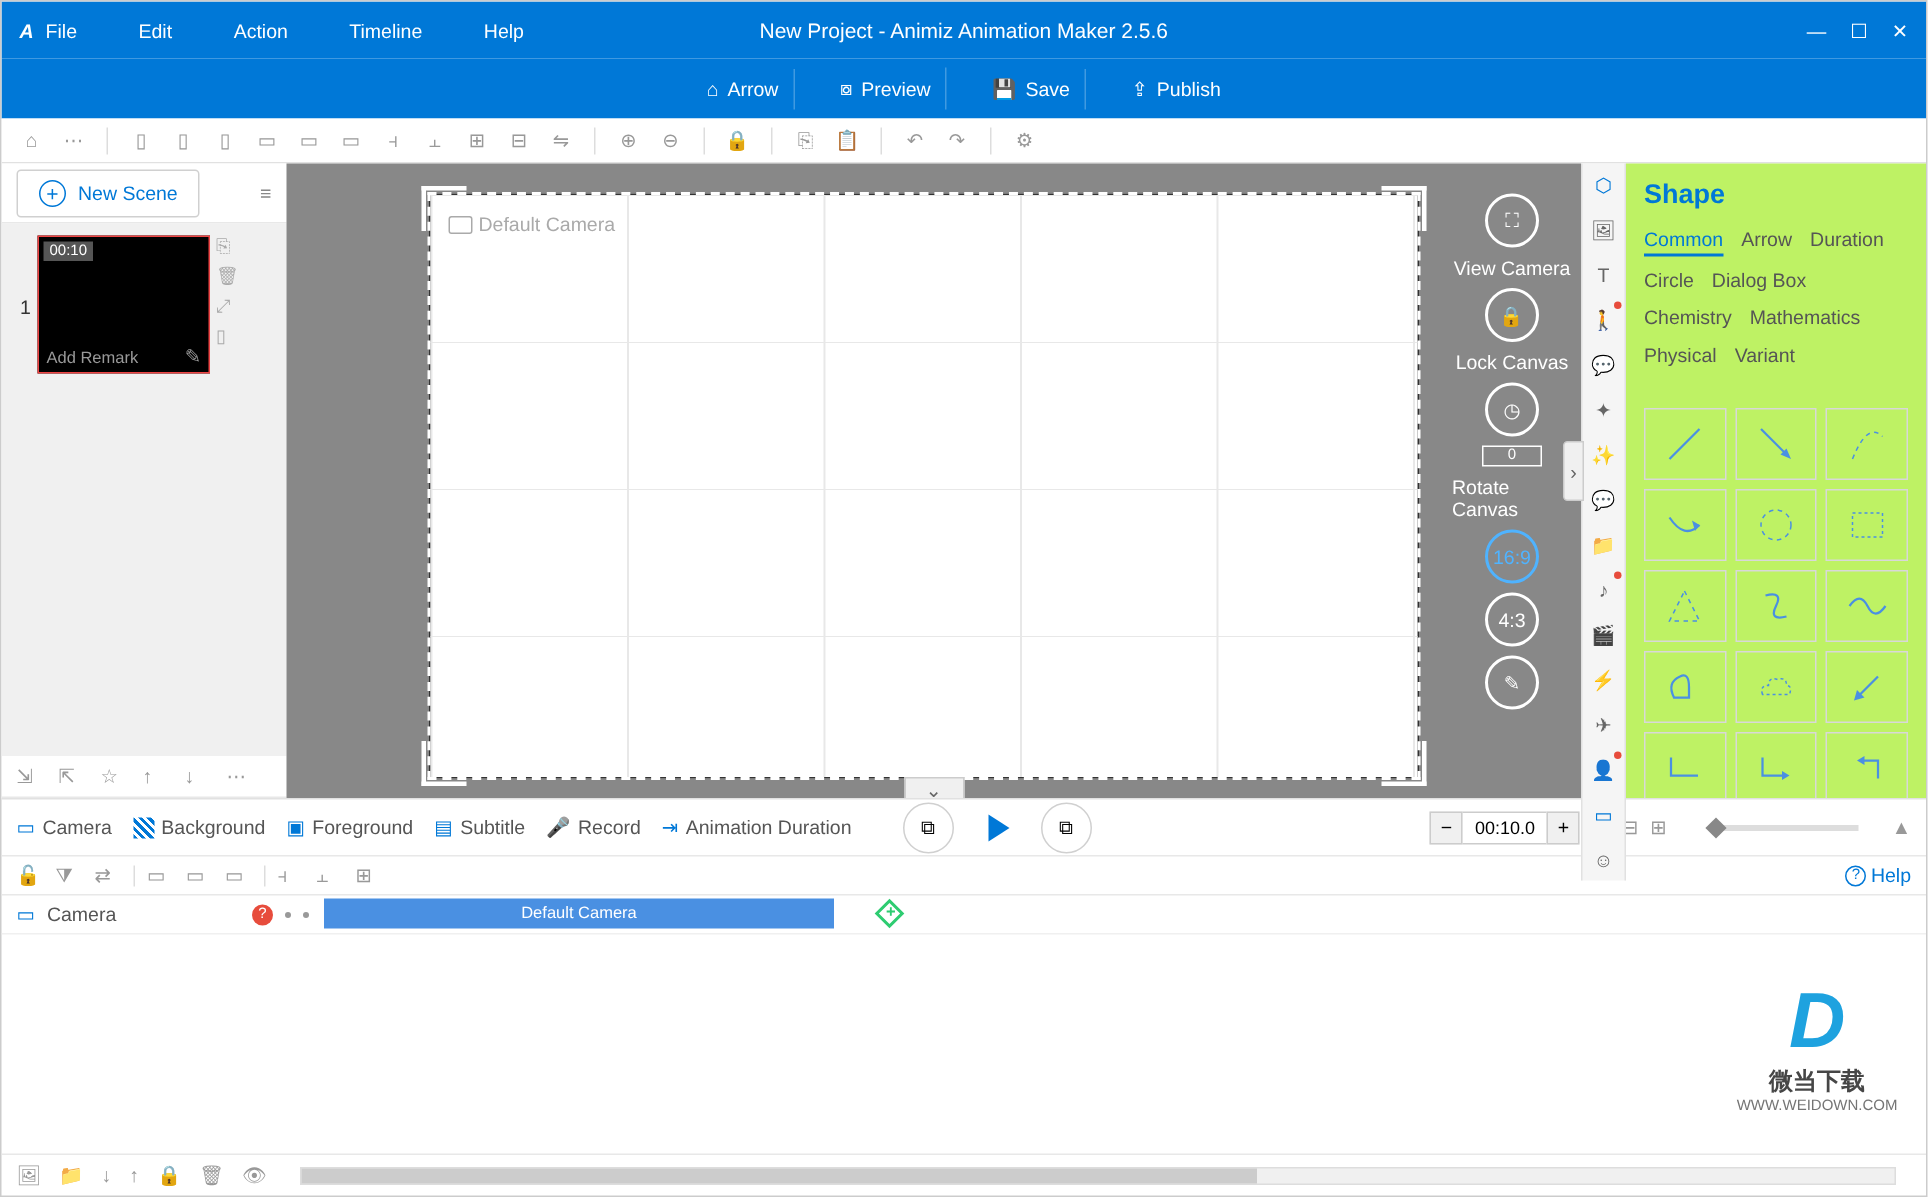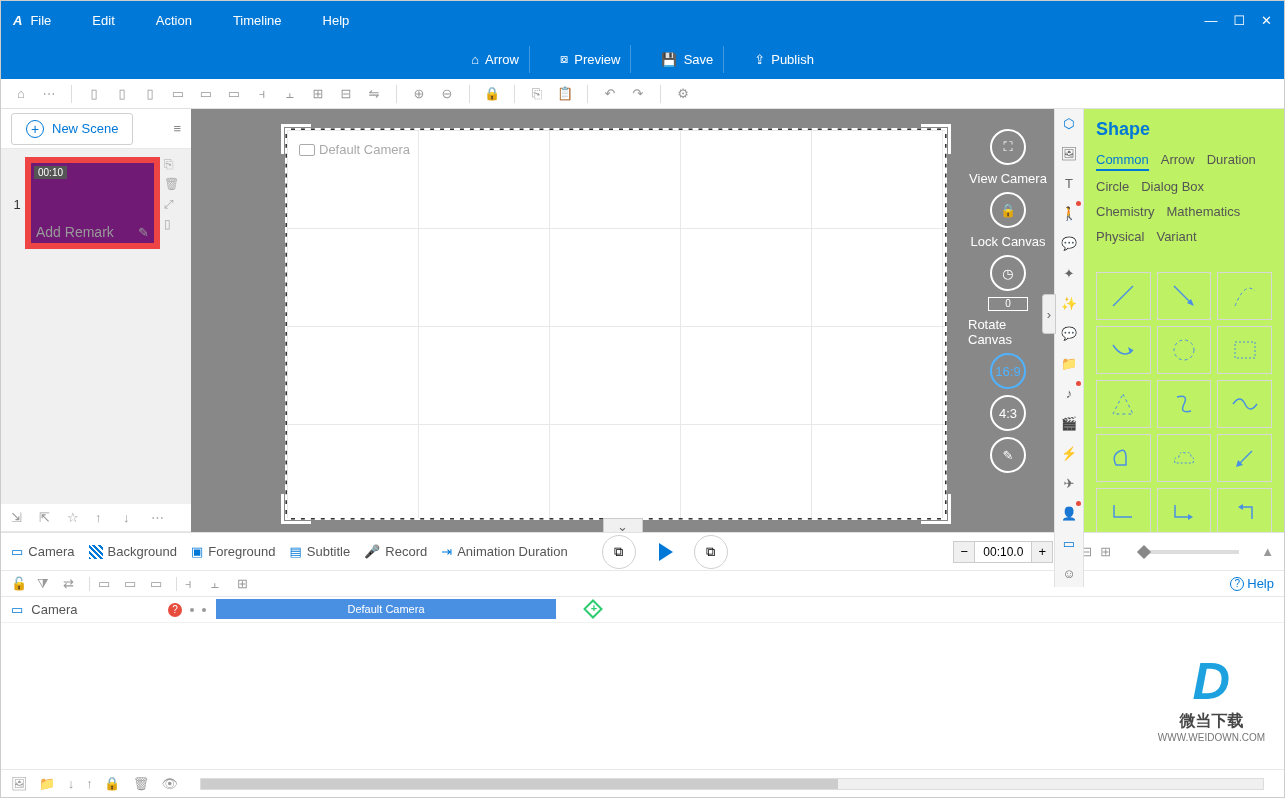--- a/index.html
+++ b/index.html
@@ -15,23 +15,23 @@
 .toolbar{height:30px;background:#fff;border-bottom:1px solid #e1e1e1;display:flex;align-items:center;padding:0 10px;gap:8px}
 .toolbar .sep{width:1px;height:18px;background:#ddd;margin:0 4px}
 .toolbar .tb{width:20px;height:20px;display:flex;align-items:center;justify-content:center;color:#999;cursor:pointer}
 .main{display:flex;height:calc(100% - 38px - 40px - 30px - 265px)}
 .leftpanel{width:190px;background:#fff;display:flex;flex-direction:column}
 .newscene{height:40px;display:flex;align-items:center;padding:0 10px;border-bottom:1px solid #e8e8e8}
 .newscene .nsbtn{border:1px solid #d0d0d0;border-radius:3px;padding:6px 14px;display:flex;align-items:center;gap:8px;cursor:pointer;color:#0078d7}
 .newscene .nsbtn .plus{width:18px;height:18px;border:1.5px solid #0078d7;border-radius:50%;display:flex;align-items:center;justify-content:center;font-size:14px;color:#0078d7}
 .scenelist{flex:1;background:#f0f0f0;padding:8px;display:flex}
 .scenelist .num{width:16px;text-align:center;padding-top:40px;color:#333}
-.thumb{width:135px;height:92px;border:6px solid #ef4444;background:#701a75;position:relative}
+.thumb{width:115px;height:92px;border:1px solid #ef4444;background:#000000;position:relative}
 .thumb .time{position:absolute;top:3px;left:3px;background:#555;color:#fff;font-size:10px;padding:1px 4px}
-.thumb .remark{position:absolute;bottom:3px;left:5px;color:#999;font-size:14px}
+.thumb .remark{position:absolute;bottom:3px;left:5px;color:#999;font-size:11px}
 .thumb .pencil{position:absolute;bottom:3px;right:5px;color:#999}
 .thumbtools{width:18px;display:flex;flex-direction:column;gap:6px;margin-left:4px;color:#aaa}
 .thumbtools span{font-size:12px;cursor:pointer}
 .canvas-area{flex:1;background:#888;position:relative;overflow:hidden}
 .canvas-stage{position:absolute;left:95px;top:20px;width:660px;height:390px;background:#fff;border:1px solid #333}
 .canvas-stage::before{content:"";position:absolute;inset:-2px;border:2px dashed #fff}
 .corner{position:absolute;width:30px;height:30px;border:3px solid #fff}
 .corner.tl{top:-6px;left:-6px;border-right:none;border-bottom:none}
 .corner.tr{top:-6px;right:-6px;border-left:none;border-bottom:none}
 .corner.bl{bottom:-6px;left:-6px;border-right:none;border-top:none}
@@ -100,20 +100,21 @@
 
 <div class="titlebar">
   <span style="font-style:italic;font-weight:bold">A</span>
   <div class="menus">
     <span>File</span>
     <span>Edit</span>
     <span>Action</span>
     <span>Timeline</span>
     <span>Help</span>
   </div>
+  <div class="title">New Project - Animiz Animation Maker 2.5.6</div>
   <div class="winctrl">
     <span>―</span>
     <span>☐</span>
     <span>✕</span>
   </div>
 </div>
 
 <div class="ribbon">
   <div class="btn">⌂ <span>Arrow</span></div>
   <div class="btn">⧇ <span>Preview</span></div>

